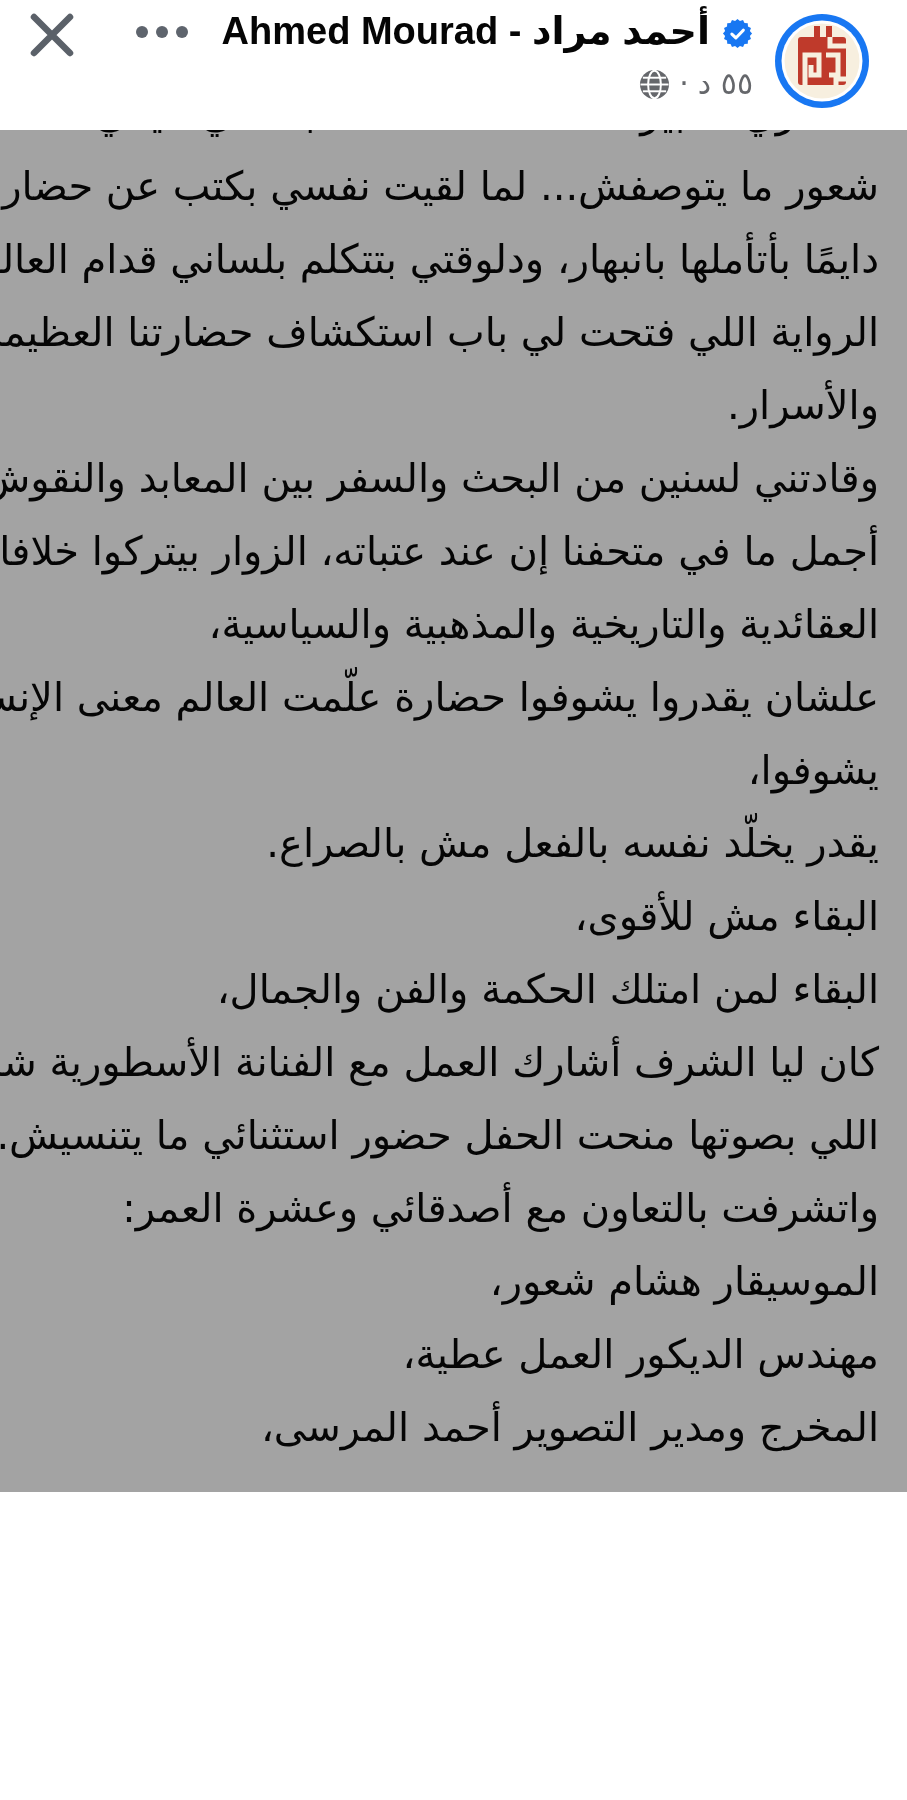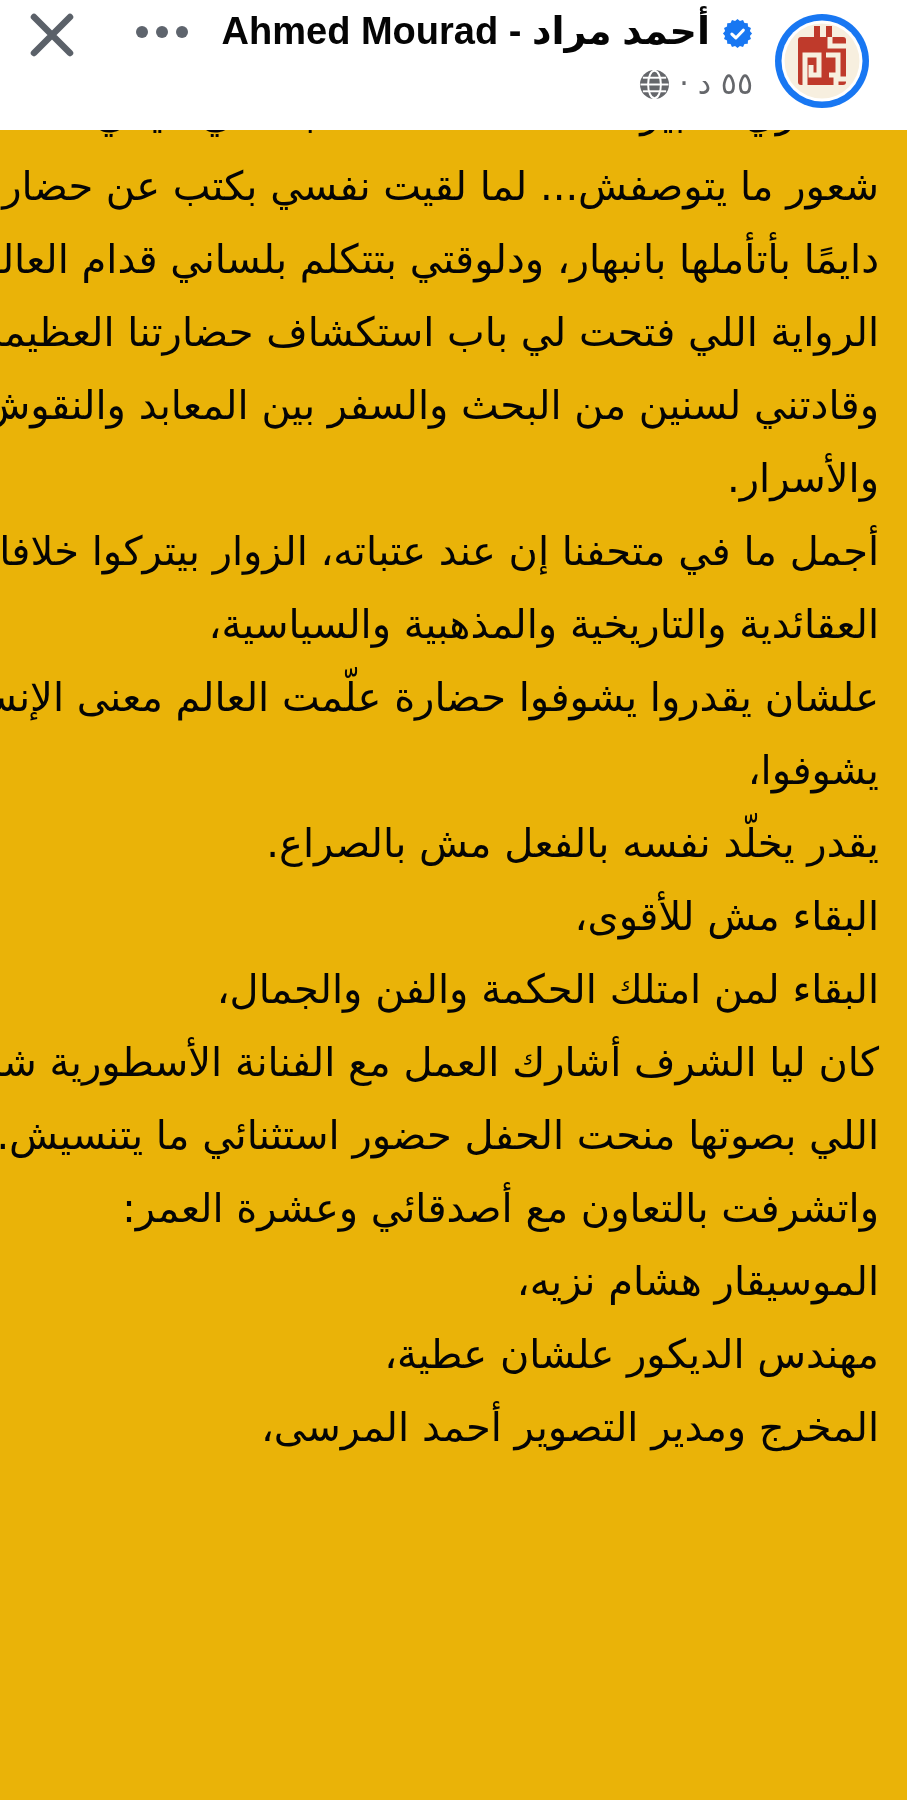--- a/index.html
+++ b/index.html
@@ -1,18 +1,18 @@
 <!DOCTYPE html>
 <html lang="ar"><head>
 <meta charset="utf-8">
 <style>
   html,body{margin:0;padding:0;background:#ffffff;}
   .page{
-    position:relative;width:907px;height:1800px;overflow:hidden;
-    background:#eab308;font-family:"DejaVu Sans",sans-serif;
+    position:relative;width:907px;height:1492px;overflow:hidden;
+    background:#a3a3a3;font-family:"DejaVu Sans",sans-serif;
   }
   
   .header{position:absolute;top:0;left:0;width:907px;height:130px;background:#fff;}
   .close-btn{
     position:absolute;left:22px;top:4px;width:58px;height:58px;
     border:none;background:none;padding:0;cursor:pointer;
   }
   .more-btn{
     position:absolute;left:122px;top:6px;width:72px;height:54px;
     border:none;background:none;padding:0;cursor:pointer;
@@ -108,30 +108,30 @@
       </svg>
     </button>
   </div>
 
   <main class="post-body">
       <div class="post-line">تكليفي بكتابة "النص السردي/ Script" لافتتاح المتحف</div>
       <div class="post-line">المصري الكبير كانت لحظة خاصة جدًا في حياتي.</div>
       <div class="post-line">شعور ما يتوصفش... لما لقيت نفسي بكتب عن حضارة كنت</div>
       <div class="post-line">دايمًا بأتأملها بانبهار، ودلوقتي بتتكلم بلساني قدام العالم كله.</div>
       <div class="post-line">الرواية اللي فتحت لي باب استكشاف حضارتنا العظيمة،</div>
+      <div class="post-line">والأسرار.</div>
       <div class="post-line">وقادتني لسنين من البحث والسفر بين المعابد والنقوش</div>
-      <div class="post-line">والأسرار.</div>
       <div class="post-line">أجمل ما في متحفنا إن عند عتباته، الزوار بيتركوا خلافاتهم</div>
       <div class="post-line">العقائدية والتاريخية والمذهبية والسياسية،</div>
       <div class="post-line">علشان يقدروا يشوفوا حضارة علّمت العالم معنى الإنسانية...</div>
       <div class="post-line">يشوفوا،</div>
       <div class="post-line">يقدر يخلّد نفسه بالفعل مش بالصراع.</div>
       <div class="post-line">البقاء مش للأقوى،</div>
       <div class="post-line">البقاء لمن امتلك الحكمة والفن والجمال،</div>
       <div class="post-line">كان ليا الشرف أشارك العمل مع الفنانة الأسطورية شريهان،</div>
       <div class="post-line">اللي بصوتها منحت الحفل حضور استثنائي ما يتنسيش...</div>
       <div class="post-line">واتشرفت بالتعاون مع أصدقائي وعشرة العمر:</div>
-      <div class="post-line">الموسيقار هشام نزيه،</div>
-      <div class="post-line">مهندس الديكور علشان عطية،</div>
+      <div class="post-line">الموسيقار هشام شعور،</div>
+      <div class="post-line">مهندس الديكور العمل عطية،</div>
       <div class="post-line">المخرج ومدير التصوير أحمد المرسى،</div>
     </main>
 
 </div>
 
 </body></html>

